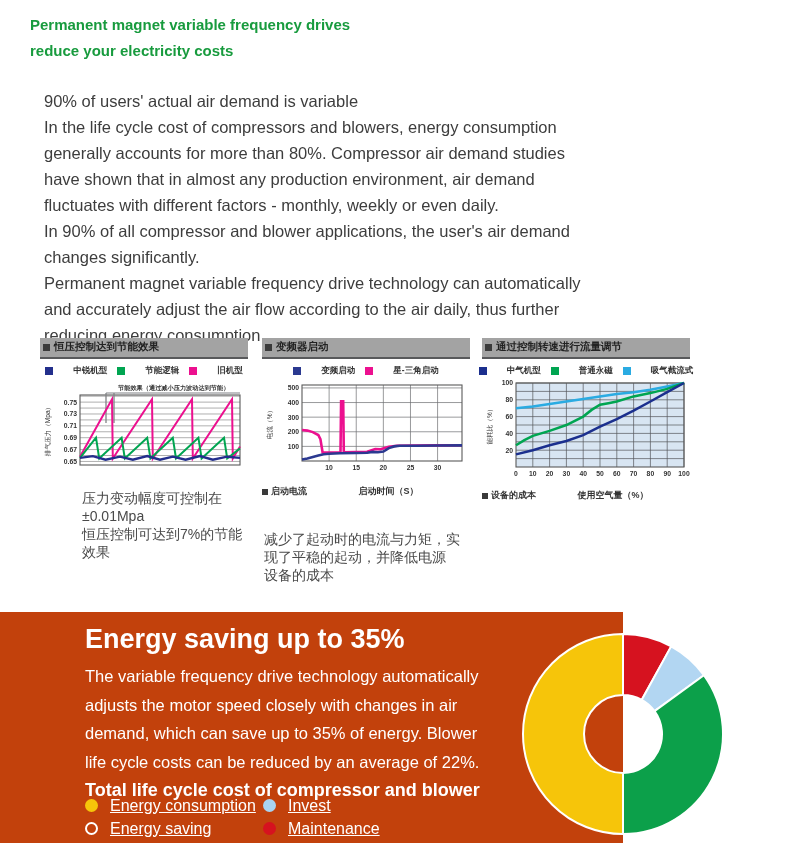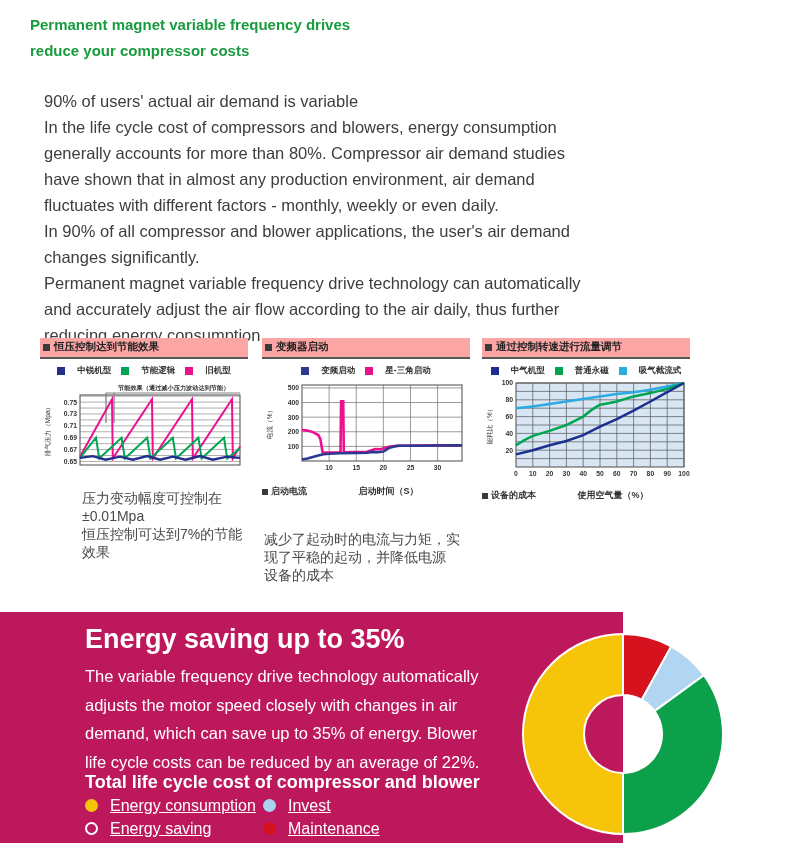--- a/index.html
+++ b/index.html
@@ -14,60 +14,60 @@
   }
   .intro{
     position:absolute;left:44px;top:88px;width:640px;
     font-size:16.5px;color:#3d3d3d;line-height:26px;
   }
   
   .chart-block{position:absolute;top:338px;width:208px;}
   #chart0{left:40px;} #chart1{left:262px;} #chart2{left:482px;}
   .chart-header{
     display:flex;align-items:center;gap:4px;
-    background:#fca5a5;border-bottom:2px solid #58595b;
+    background:#a3a3a3;border-bottom:2px solid #58595b;
     padding:2px 3px 3px 3px;font-size:10.5px;font-weight:bold;color:#222;
   }
   .chart-header .sq{width:7px;height:7px;background:#3a3a3a;flex:0 0 auto;}
   .chart-legend{
     display:flex;justify-content:center;align-items:center;gap:10px;
     font-size:8.5px;font-weight:bold;color:#333;margin:6px 0 2px 0;white-space:nowrap;
   }
-  .chart-legend .item{display:flex;align-items:center;gap:12px;}
+  .chart-legend .item{display:flex;align-items:center;gap:20px;}
   .chart-legend .sq{width:8px;height:8px;flex:0 0 auto;}
   .chart-footer{display:flex;align-items:center;font-size:9px;color:#333;margin-top:2px;}
   .chart-footer .marker{display:flex;align-items:center;gap:3px;font-weight:bold;}
   .chart-footer .marker .sq{width:6px;height:6px;background:#3a3a3a;}
   .chart-footer .xlabel{flex:1;text-align:center;font-weight:bold;}
   .chart-captions{font-size:14px;color:#4a4a4a;line-height:18px;margin-top:8px;}
   #chart0 .chart-captions{margin-left:42px;margin-top:14px;}
   #chart1 .chart-captions{margin-left:2px;margin-top:32px;}
   
   .banner{position:absolute;left:0;top:612px;width:623px;height:231px;background:#1e9b3d;}
   .banner-heading{position:absolute;left:85px;top:12px;font-size:27px;font-weight:bold;color:#fff;}
   .banner-paragraph{position:absolute;left:85px;top:50px;font-size:16.5px;color:#fff;line-height:28.5px;}
-  .banner-subheading{position:absolute;left:85px;top:160px;font-size:18px;font-weight:bold;color:#fff;}
+  .banner-subheading{position:absolute;left:85px;top:168px;font-size:18px;font-weight:bold;color:#fff;}
   .banner-legend{
     position:absolute;left:85px;top:182px;
     display:grid;grid-auto-flow:column;grid-template-rows:repeat(2,23px);
     grid-template-columns:178px auto;color:#fff;font-size:16px;
   }
   .banner-legend .item{display:flex;align-items:center;gap:12px;text-decoration:underline;}
   .banner-legend .dot{width:13px;height:13px;border-radius:50%;box-sizing:border-box;flex:0 0 auto;}
   .banner-legend .dot.open{background:transparent;border:2px solid #fff;}
   
   #donut{position:absolute;left:519px;top:630px;}
   svg text{font-family:"Liberation Sans",sans-serif;}
 </style>
 </head>
 <body>
 
 <div class="page-title" style="color: rgb(24, 155, 62);">
   <div>Permanent magnet variable frequency drives</div>
-  <div>reduce your compressor costs</div>
+  <div>reduce your electricity costs</div>
 </div>
 
 <div class="intro" style="color: rgb(61, 61, 61);">
     <div>90% of users' actual air demand is variable</div>
     <div>In the life cycle cost of compressors and blowers, energy consumption</div>
     <div>generally accounts for more than 80%. Compressor air demand studies</div>
     <div>have shown that in almost any production environment, air demand</div>
     <div>fluctuates with different factors - monthly, weekly or even daily.</div>
     <div>In 90% of all compressor and blower applications, the user's air demand</div>
     <div>changes significantly.</div>
@@ -251,21 +251,21 @@
     </svg>
   <div class="chart-footer">
       <div class="marker">
         <span class="sq"></span>
         <span>设备的成本</span>
       </div>
       <div class="xlabel">使用空气量（%）</div>
     </div>
 </div>
 
-<div class="banner" style="background: #be185d;">
+<div class="banner" style="background: #c2410c;">
   <div class="banner-heading">Energy saving up to 35%</div>
   <div class="banner-paragraph">
       <div>The variable frequency drive technology automatically</div>
       <div>adjusts the motor speed closely with changes in air</div>
       <div>demand, which can save up to 35% of energy. Blower</div>
       <div>life cycle costs can be reduced by an average of 22%.</div>
     </div>
   <div class="banner-subheading">Total life cycle cost of compressor and blower</div>
   <div class="banner-legend">
       <div class="item">

